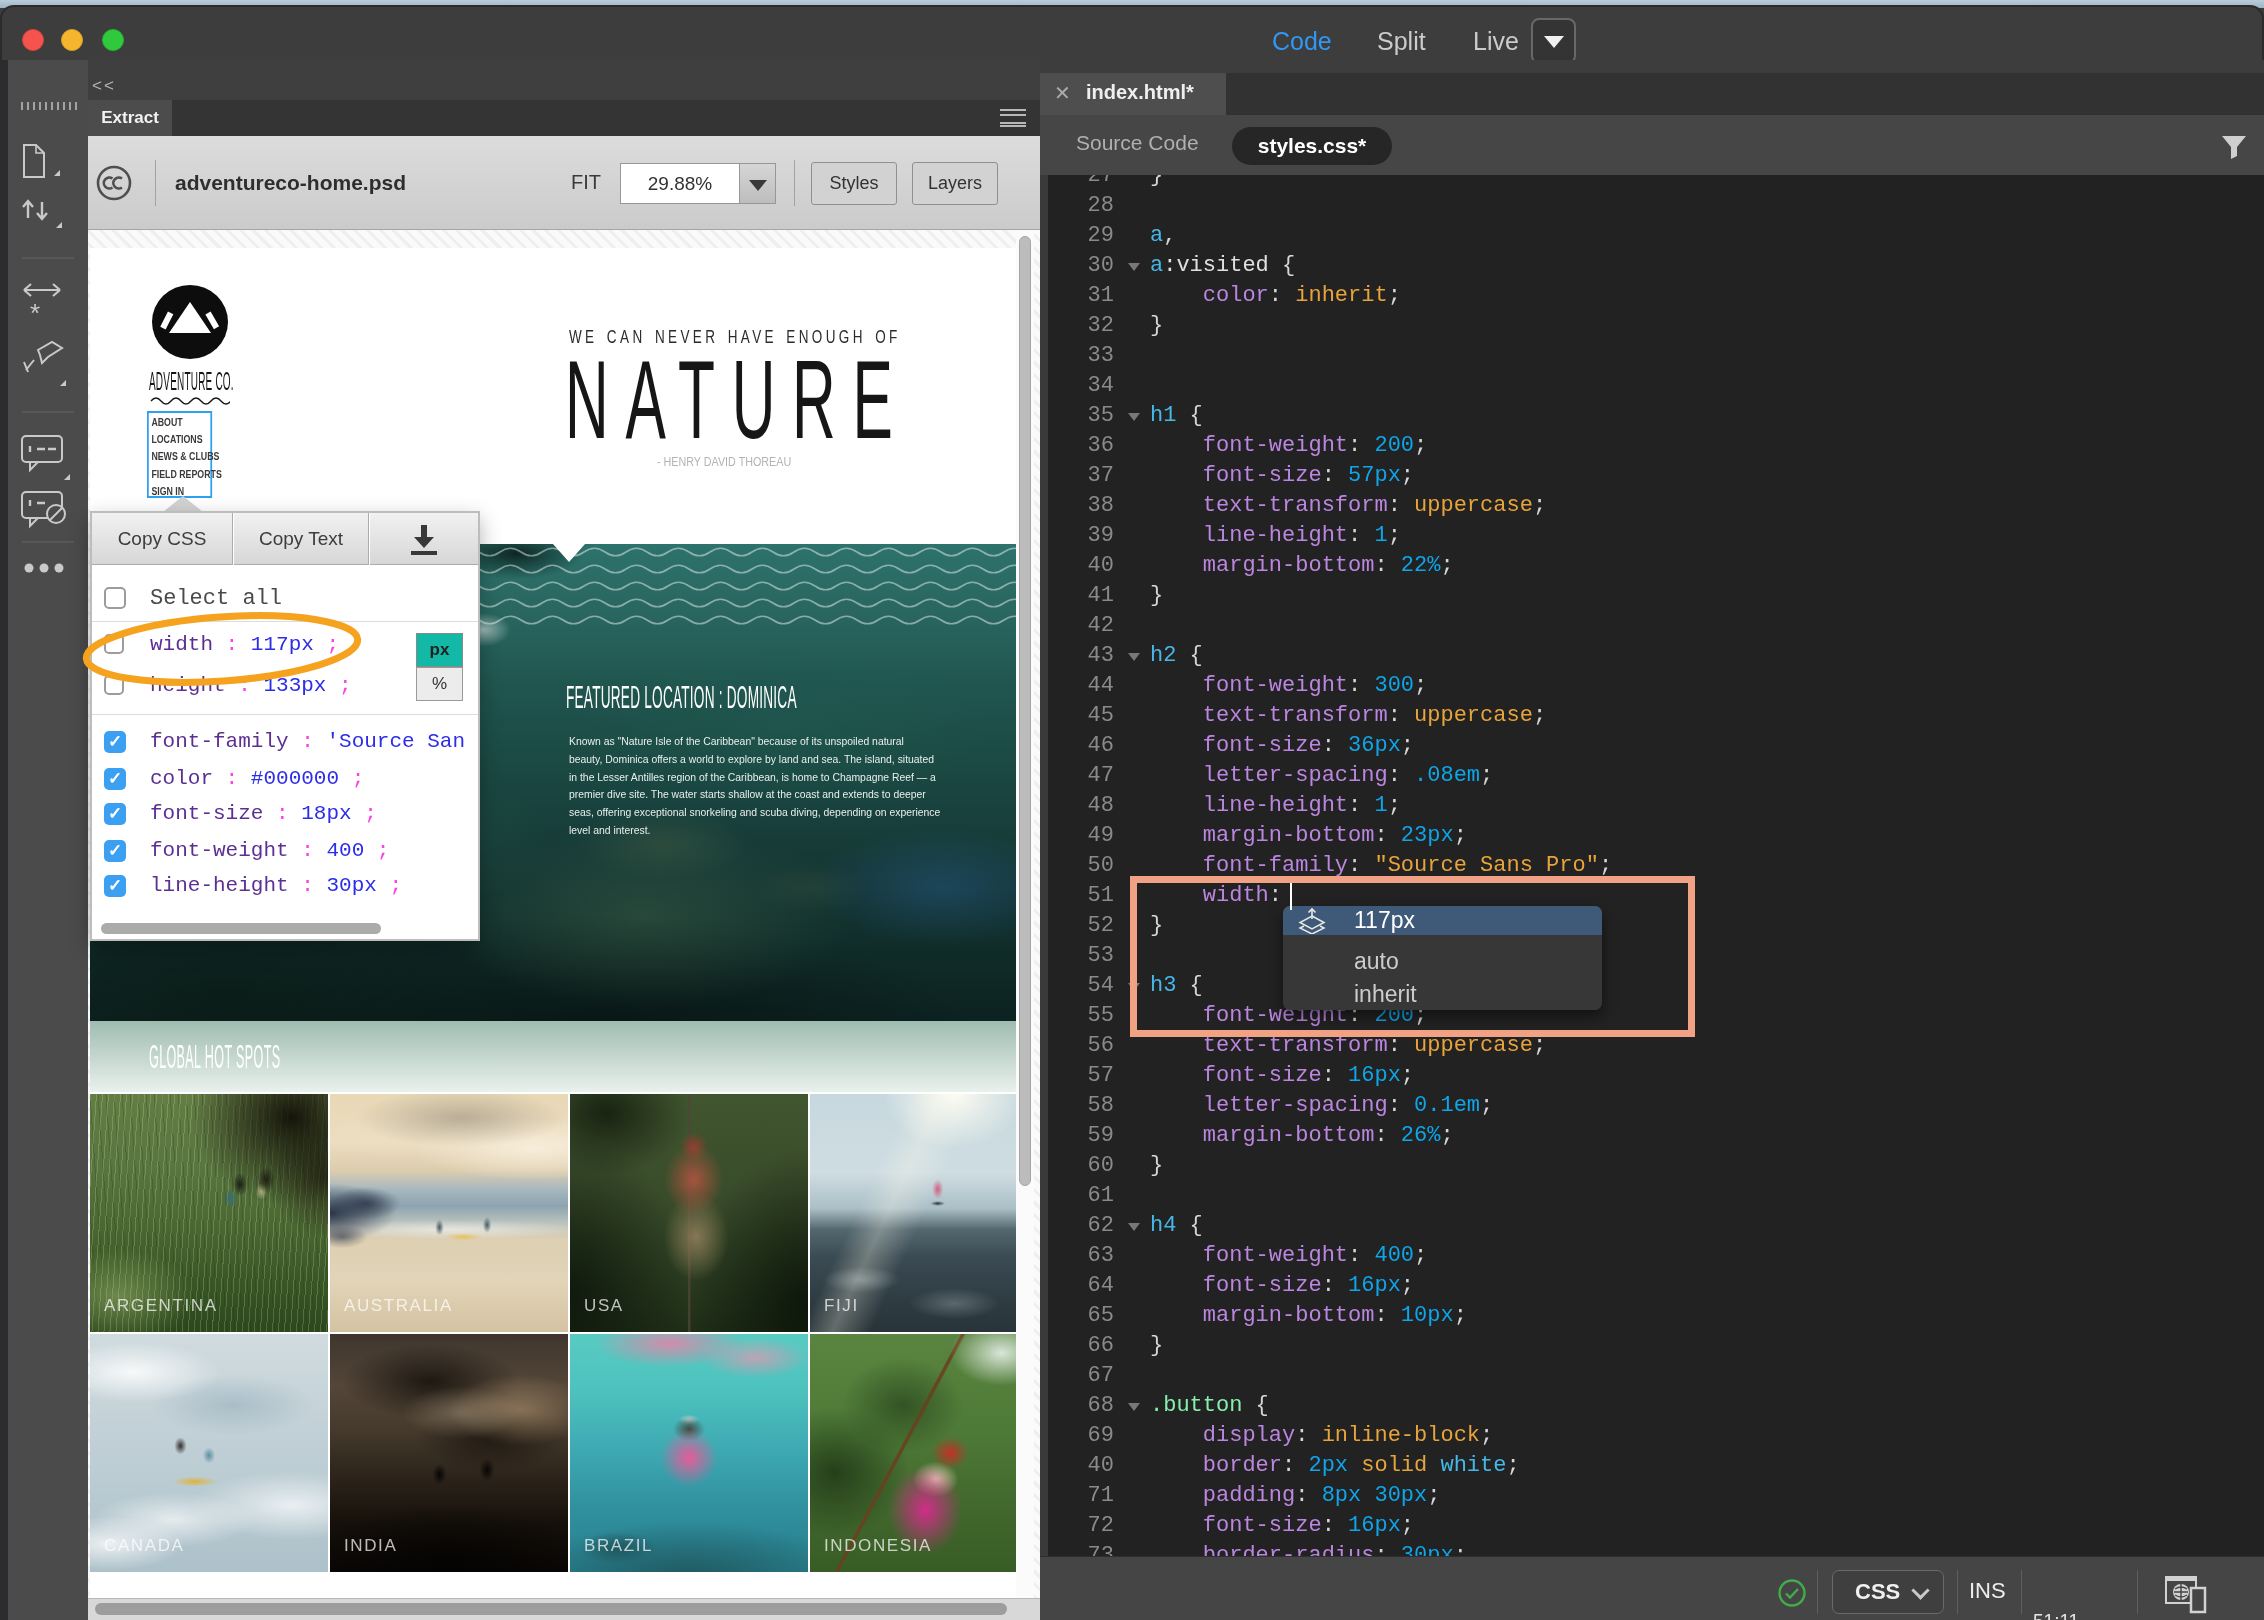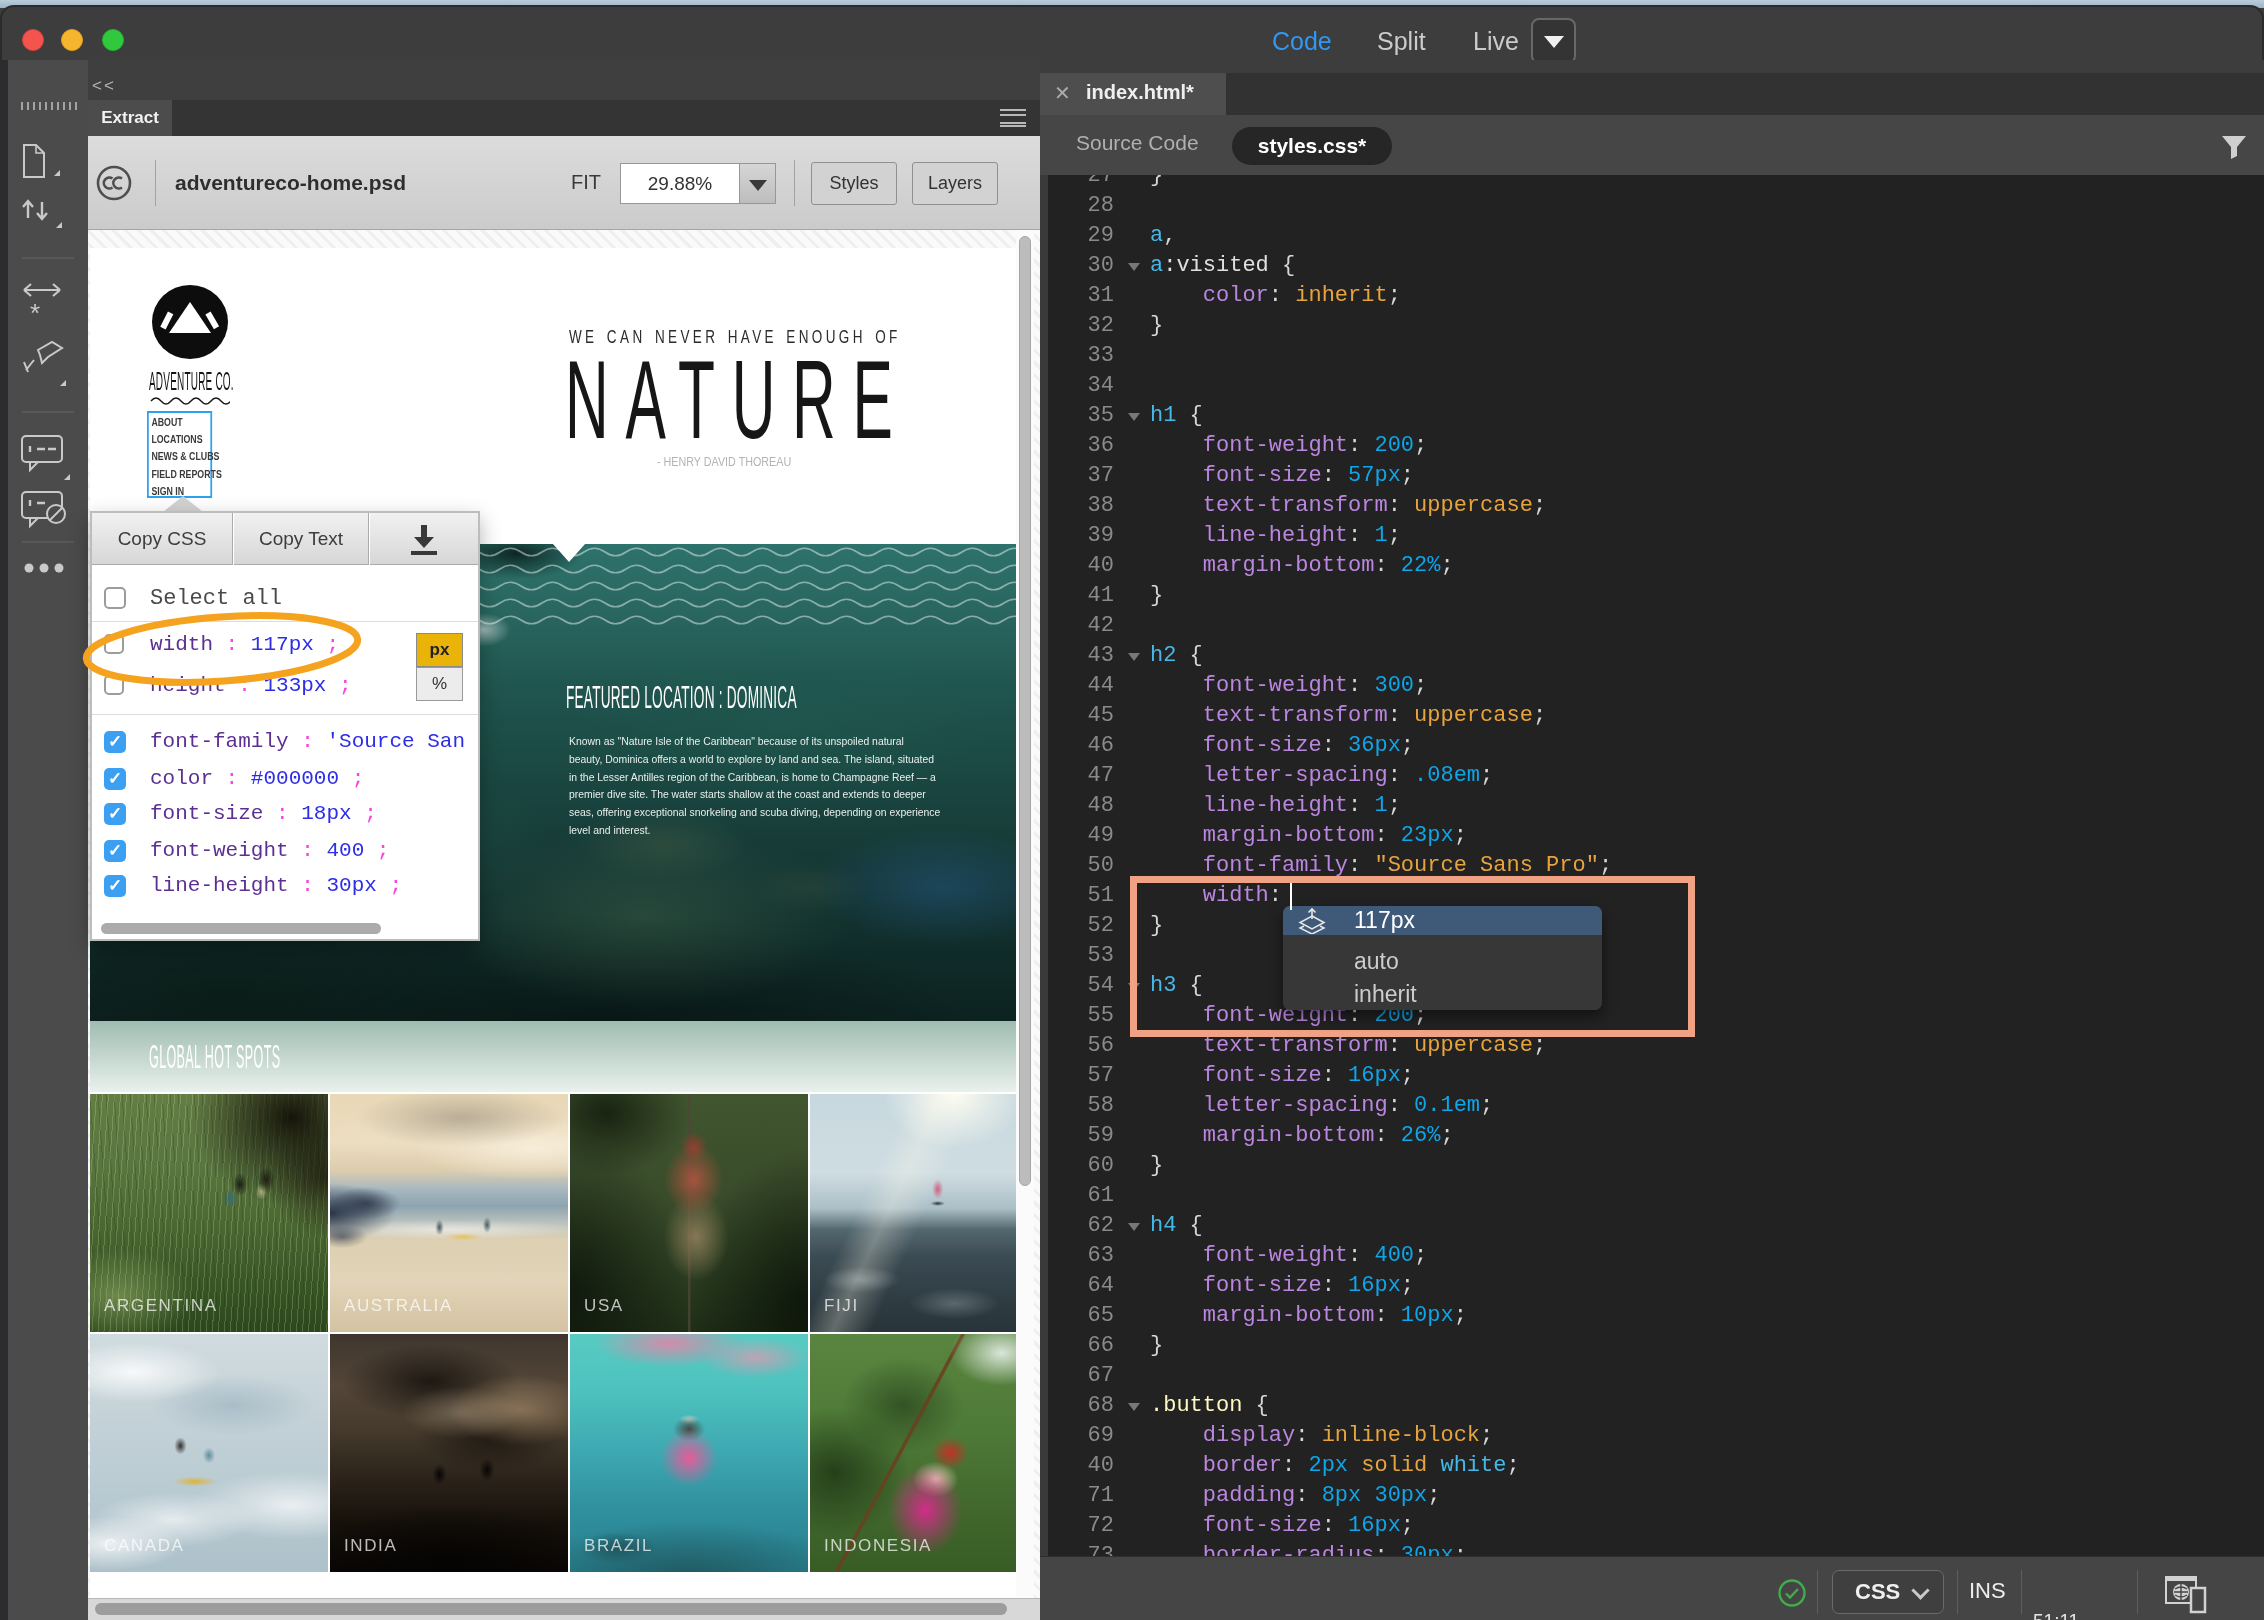--- a/index.html
+++ b/index.html
@@ -53,39 +53,39 @@
 
 #ptr{left:163px;top:496px;width:0;height:0;border-left:20px solid transparent;border-right:20px solid transparent;border-bottom:16px solid #d2d2d2}
 #popup{left:90px;top:511px;width:390px;height:430px;background:#fff;border:2px solid #bdbdbd;box-shadow:0 8px 20px rgba(0,0,0,0.3)}
 .pbtn{top:513px;height:52px;background:linear-gradient(#f1f1f1,#d7d7d7);border-right:1px solid #ababab;border-bottom:1px solid #ababab;font-size:19px;font-weight:normal;color:#3d3d3d;text-align:center;line-height:52px}
 .cb{width:22px;height:22px;border:2px solid #9c9c9c;border-radius:5px;background:#fff}
 .cbon{width:22px;height:22px;border-radius:5px;background:#3b9ff2;color:#fff;font-size:17px;font-weight:bold;text-align:center;line-height:22px}
 .prow{left:150px;font-family:"Liberation Mono",monospace;font-size:21px;white-space:nowrap}
 .prow .k{color:#5c2f93}.prow .pn{color:#fb41e4}.prow .v{color:#2d2de8}
 #selall{left:150px;font-family:"Liberation Mono",monospace;font-size:22px;color:#4a4a4a}
 .phr{left:92px;width:386px;height:1px;background:#dcdcdc}
-#pxbtn{left:416px;top:633px;width:47px;height:34px;background:#eab308;border:1px solid #8a8a8a;font-size:17px;font-weight:bold;color:#222;text-align:center;line-height:32px}
+#pxbtn{left:416px;top:633px;width:47px;height:34px;background:#14b8a6;border:1px solid #8a8a8a;font-size:17px;font-weight:bold;color:#222;text-align:center;line-height:32px}
 #pcbtn{left:416px;top:667px;width:47px;height:34px;background:#ececec;border:1px solid #9a9a9a;font-size:17px;color:#333;text-align:center;line-height:32px}
 #ppsb{left:101px;top:923px;width:280px;height:11px;background:#ababab;border-radius:6px}
 
 #cptop{left:1040px;top:60px;width:1224px;height:13px;background:#3d3d3d}
 #ctabrow{left:1040px;top:73px;width:1224px;height:42px;background:#323232}
 #ctab{left:1040px;top:73px;width:186px;height:42px;background:#4e4e4e;color:#efefef;font-weight:bold;font-size:20px}
 #crel{left:1040px;top:115px;width:1224px;height:60px;background:#464646}
 #srccode{left:1076px;top:131px;font-size:21px;color:#b0b0b0}
 #pill{left:1232px;top:127px;width:160px;height:38px;background:#262626;border-radius:19px;color:#fff;font-weight:bold;font-size:21px;text-align:center;line-height:38px}
 #codebg{left:1040px;top:175px;width:1224px;height:1381px;background:#222222}
 #codestrip{left:1040px;top:175px;width:8px;height:1381px;background:#3a3a3a}
 #codeclip{left:1048px;top:175px;width:1216px;height:1381px;overflow:hidden}
 .num,.cl,.fold{position:absolute}
 .num{left:0px;width:66px;text-align:right;color:#8a8a8a;font-family:"Liberation Mono",monospace;font-size:22px;line-height:30px}
 .fold{left:80px;border:6px solid transparent;border-top:8px solid #787878}
 .cl{left:102px;font-family:"Liberation Mono",monospace;font-size:22px;line-height:30px;white-space:pre}
 .cl i{font-style:normal}
-.cl .s{color:#46b8e8}.cl .c{color:#fef9c3}.cl .p{color:#bb86e0}.cl .u{color:#d6d6d6}.cl .n{color:#0ea5e9}.cl .k{color:#e8a43c}.cl .w{color:#e0e0e0}
+.cl .s{color:#46b8e8}.cl .c{color:#86efac}.cl .p{color:#bb86e0}.cl .u{color:#d6d6d6}.cl .n{color:#0ea5e9}.cl .k{color:#e8a43c}.cl .w{color:#e0e0e0}
 #orect{left:1130px;top:876px;width:565px;height:161px;border:7px solid #f1a184}
 #acdd{left:1283px;top:906px;width:319px;height:104px;background:#373737;border-radius:7px;box-shadow:0 6px 14px rgba(0,0,0,0.5)}
 #acsel{left:1283px;top:906px;width:319px;height:29px;background:#3e5a78;border-radius:7px 7px 0 0}
 .acit{color:#cccccc;font-size:23px}
 #cursor{left:1290px;top:883px;width:2px;height:27px;background:#fff}
 
 #sbar{left:1040px;top:1556px;width:1224px;height:64px;background:#454545;border-top:1px solid #2e2e2e}
 .ssep{top:1570px;width:1px;height:44px;background:#5e5e5e}
 #cssbtn{left:1832px;top:1570px;width:112px;height:44px;border:1px solid #6a6a6a;border-radius:7px;background:#3f3f3f;color:#f0f0f0;font-size:22px;font-weight:bold;line-height:42px}
 #cssbtn:after{content:"";position:absolute;right:16px;top:13px;width:10px;height:10px;border-right:3px solid #c9c9c9;border-bottom:3px solid #c9c9c9;transform:rotate(45deg)}

